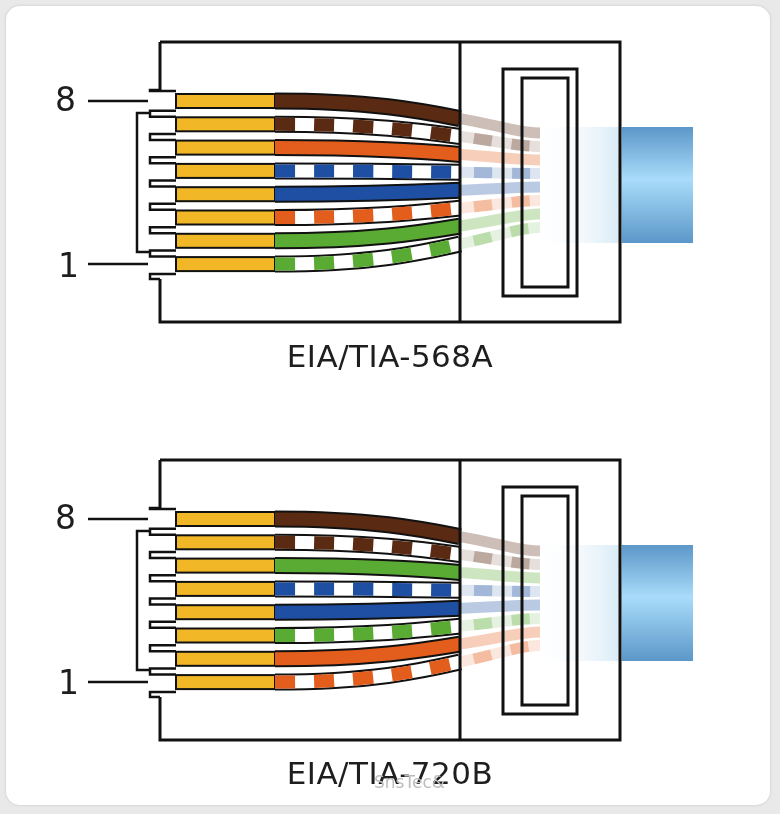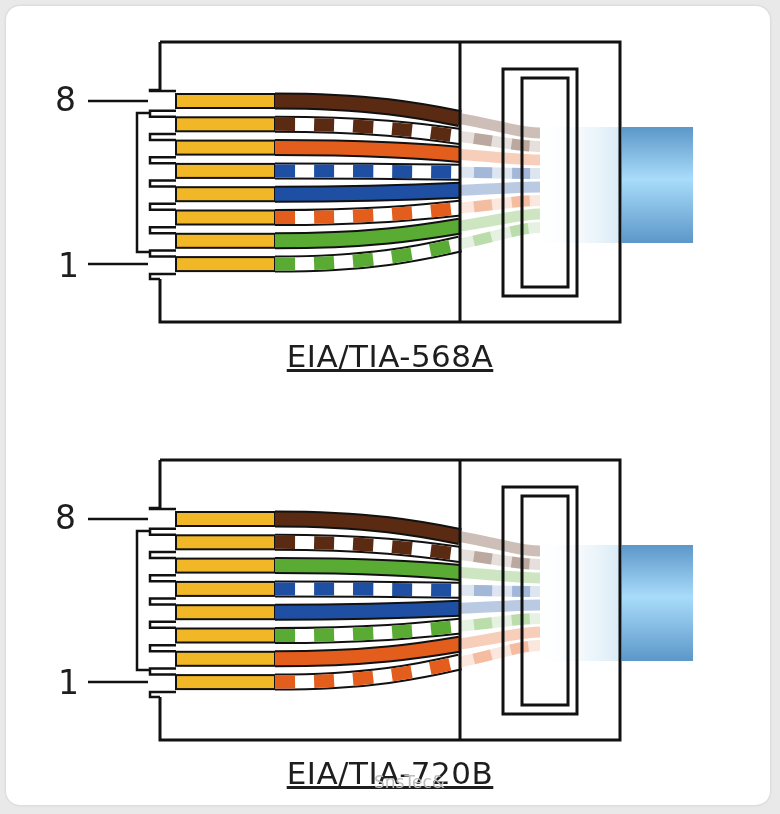--- a/index.html
+++ b/index.html
@@ -15,21 +15,20 @@
       background: #ffffff;
       border-radius: 14px;
       box-shadow: 0 0 3px rgba(0,0,0,0.15);
     }
     svg.diagram { position: absolute; left: 0; top: 0; }
     .caption {
       position: absolute; width: 780px; left: 0;
       text-align: center;
       font-size: 31px; color: #1e1e1e;
       letter-spacing: 0.5px;
-      text-decoration: underline;
     }
     .pin-label {
       position: absolute; font-size: 33px; color: #1e1e1e;
     }
     .watermark {
       position: absolute; left: 360px; top: 772px;
       font-size: 17px; color: #bdbdbd; padding-left: 14px;
     }
   </style>
 </head>

